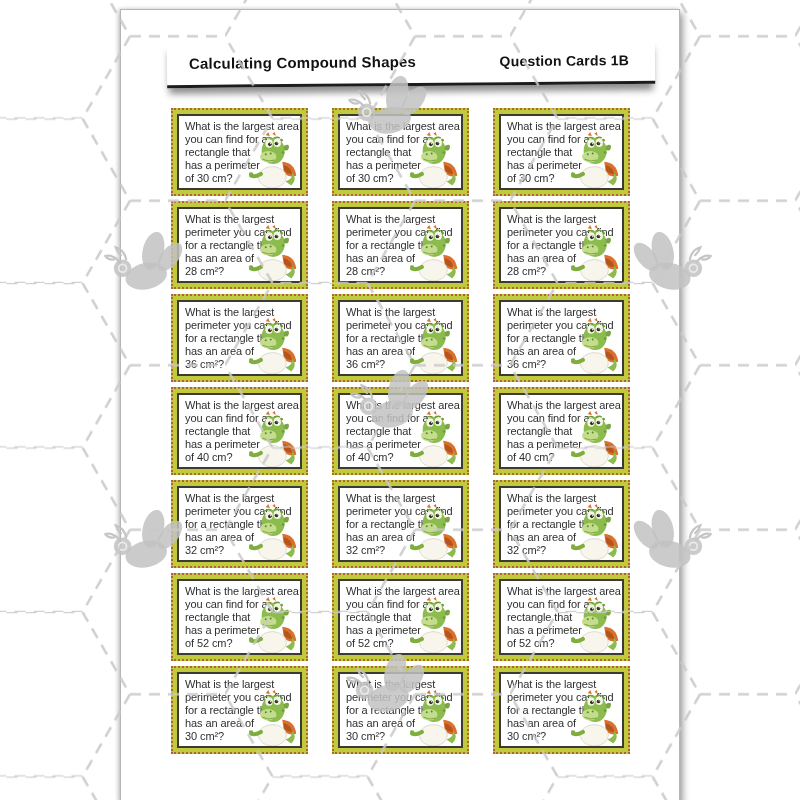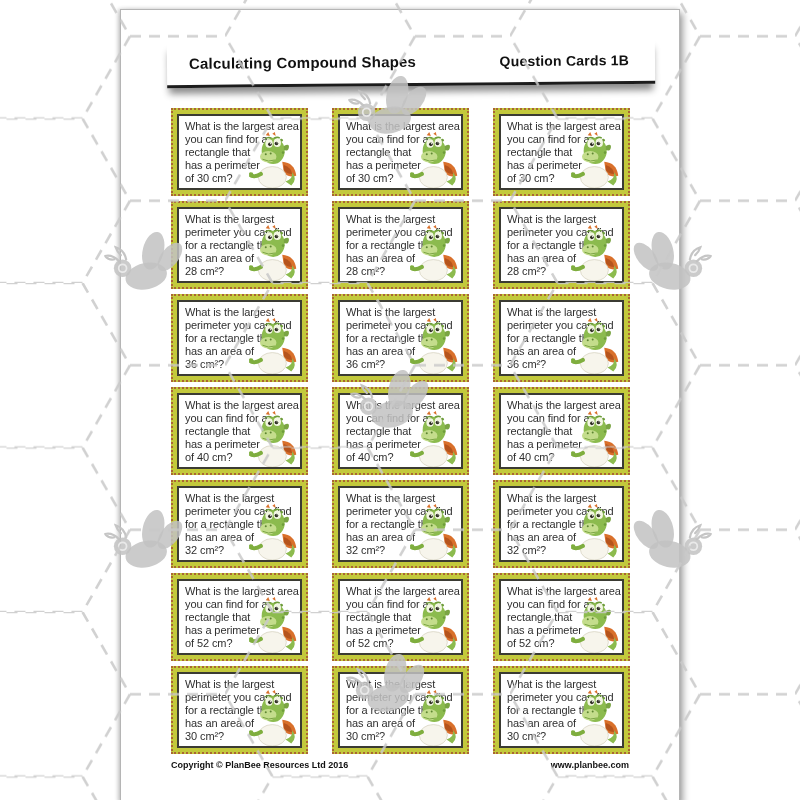--- a/index.html
+++ b/index.html
@@ -441,24 +441,20 @@
               <div class="line">has an area of</div>
               <div class="line">30 cm²?</div>
             </div>
       <svg class="dragon" viewBox="0 0 60 68">
               <use href="#dragon-shape"></use>
             </svg>
     </div>
   </div>
       </div>
 
-    <div class="footer">
-      <span>Copyright © PlanBee Resources Ltd 2016</span>
-      <span>www.planbee.com</span>
-    </div>
   </div>
 
   <svg class="bee b1" viewBox="0 0 100 80">
       <use href="#bee-shape"></use>
     </svg>
   <svg class="bee b2" viewBox="0 0 100 80">
       <use href="#bee-shape"></use>
     </svg>
   <svg class="bee b3 mirror" viewBox="0 0 100 80">
       <use href="#bee-shape"></use>

